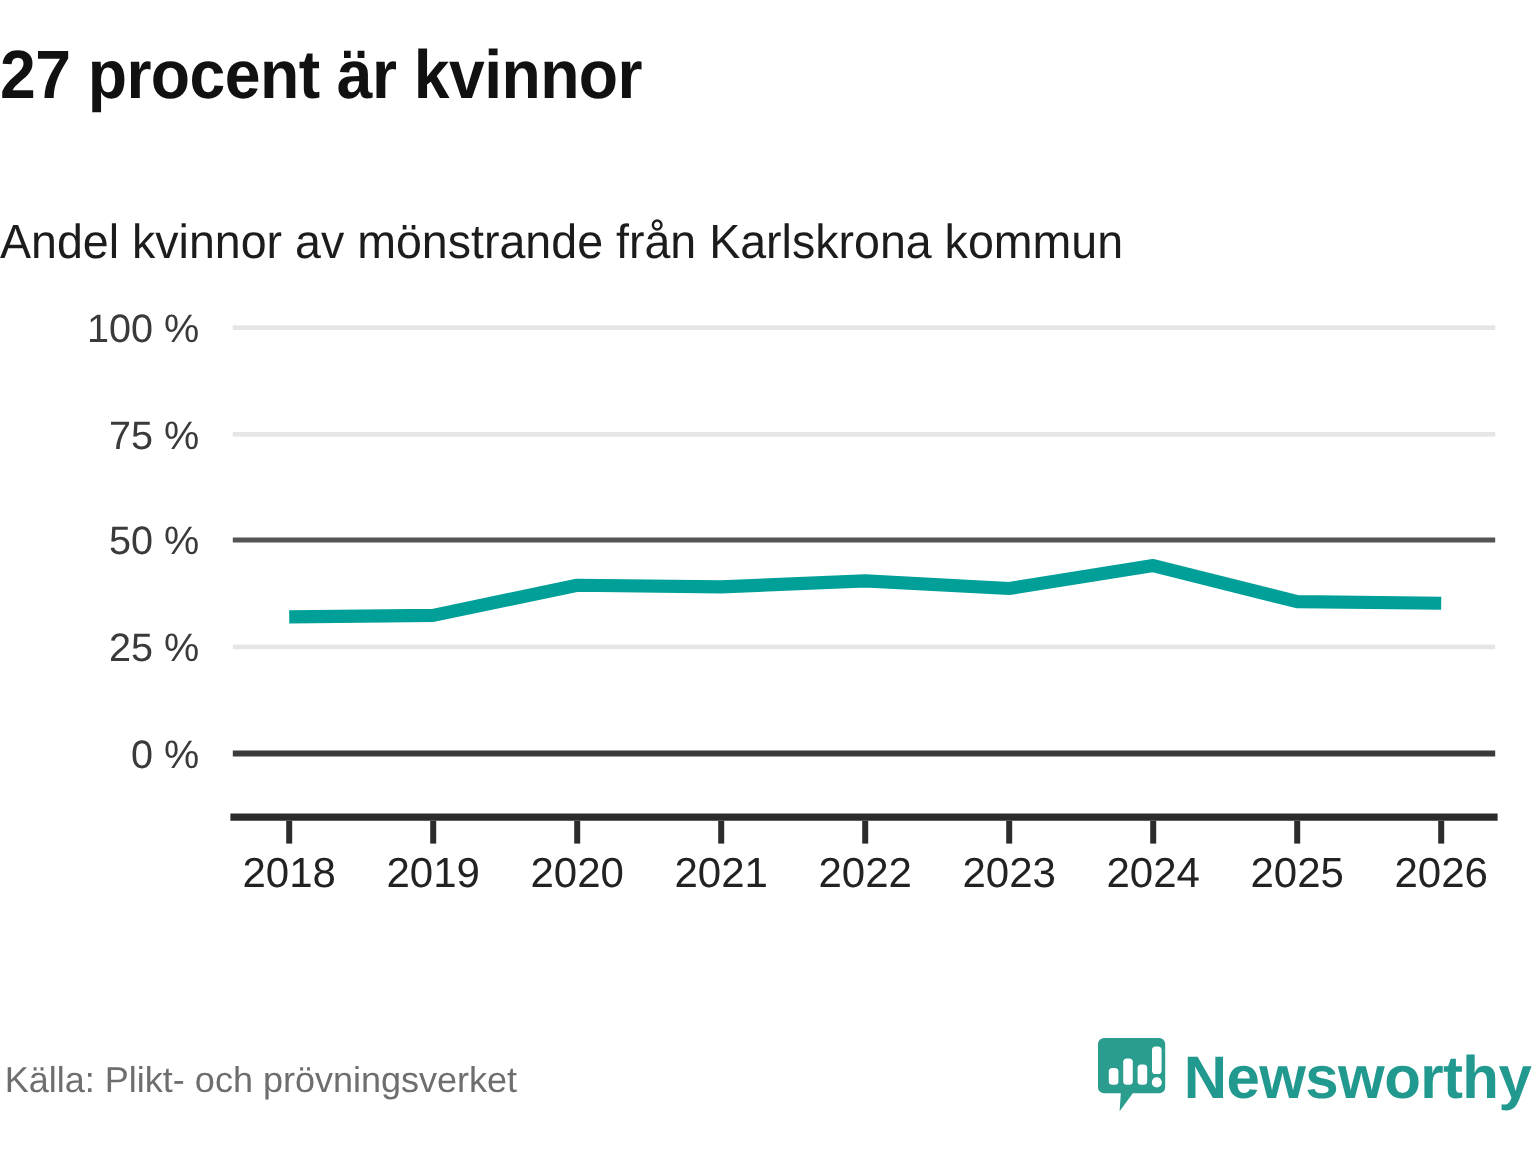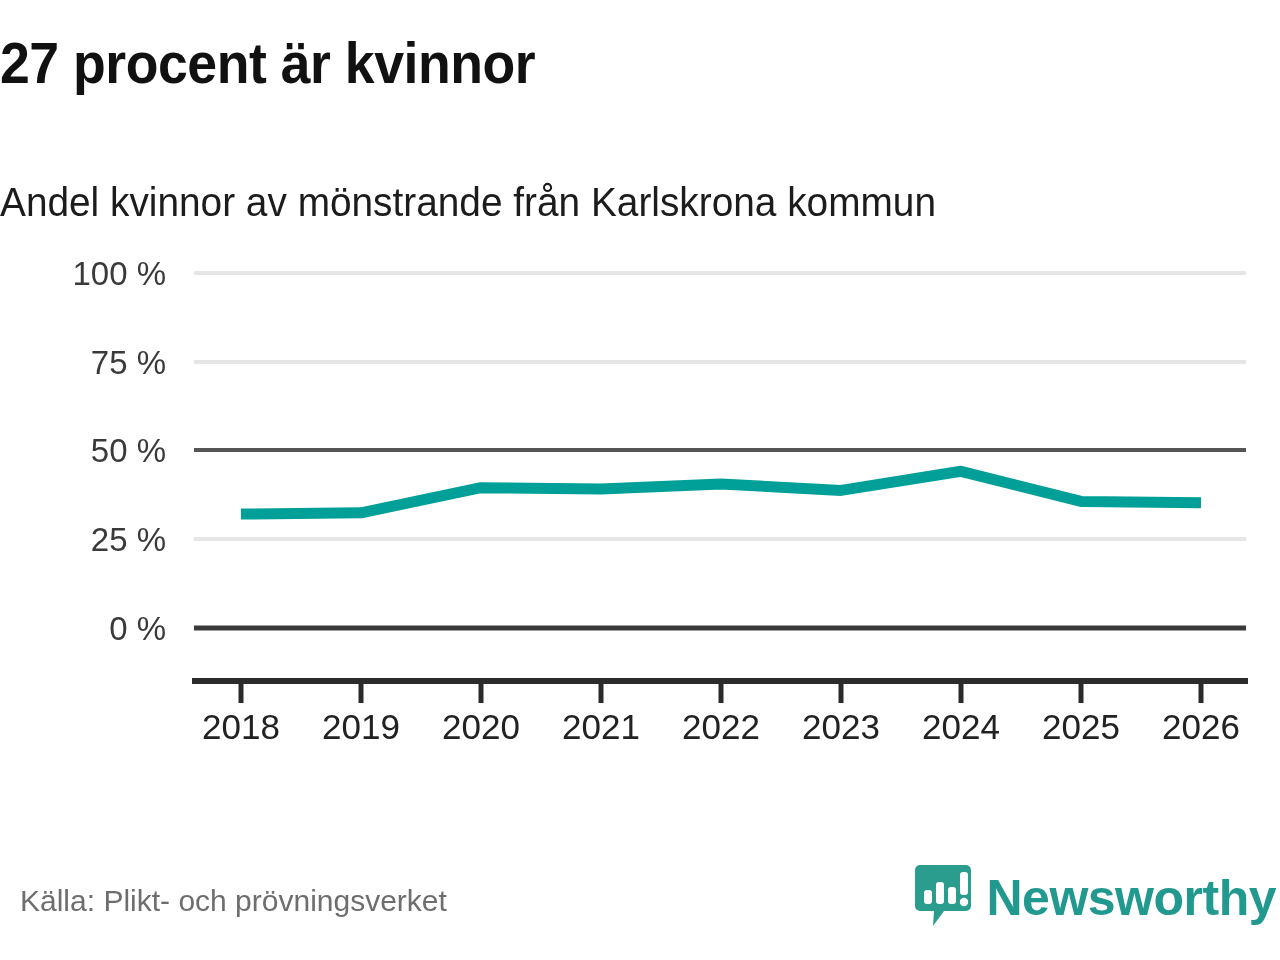--- a/index.html
+++ b/index.html
@@ -71,21 +71,21 @@
   .xtick-label {
     font-family: "Liberation Sans", sans-serif;
     font-size: 35px;
     fill: #222222;
     text-anchor: middle;
   }
 
   
   .source {
     position: absolute;
-    left: 20px;
+    left: 4px;
     top: 884px;
     font-size: 30px;
     color: #6e6e6e;
     white-space: nowrap;
     text-align: right;
   }
   .brand {
     position: absolute;
     right: 4px;
     top: 862px;

